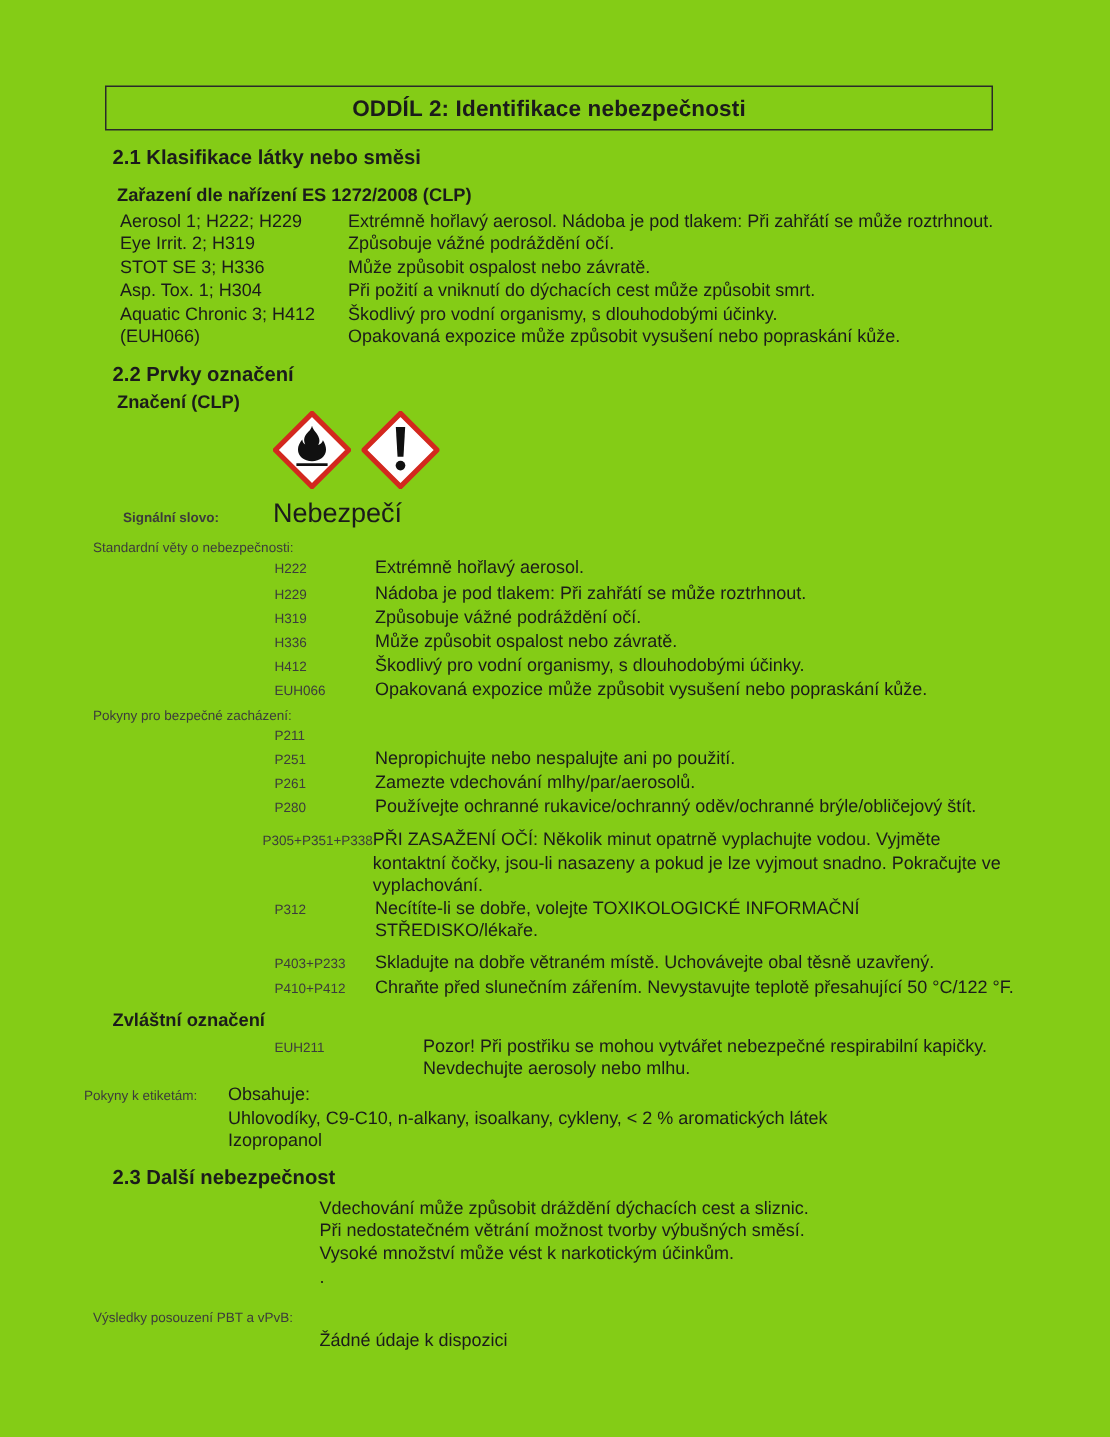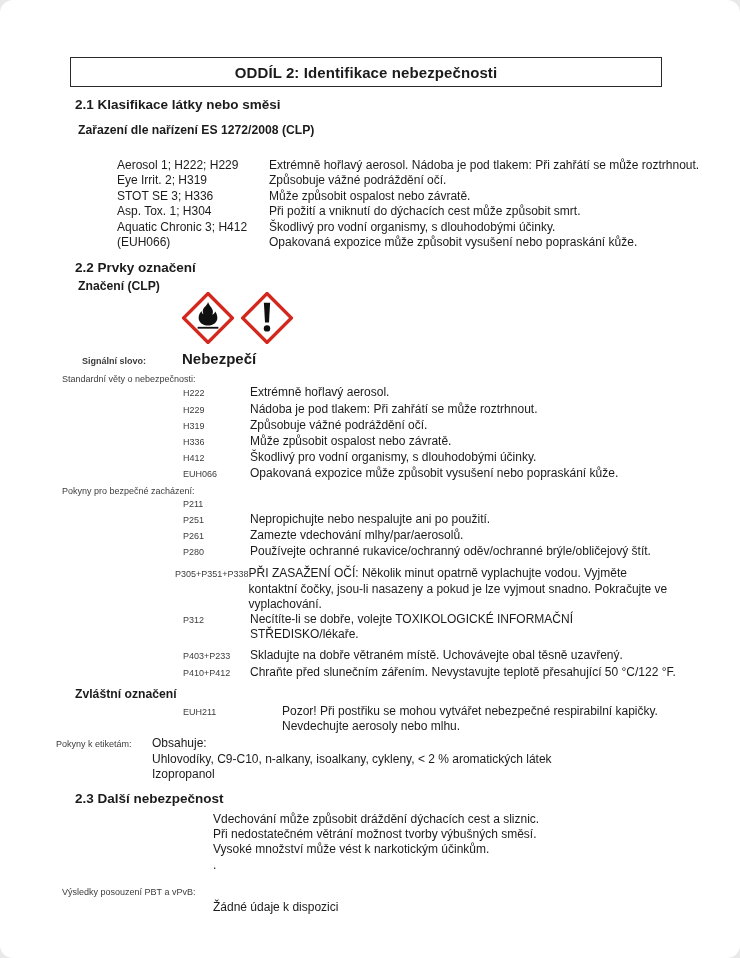--- a/index.html
+++ b/index.html
@@ -1,47 +1,46 @@
 <!DOCTYPE html>
 <html lang="cs"><head>
 <meta charset="utf-8">
 <style>
   html,body{margin:0;padding:0;}
   body{background:#e9e9e9;}
   .page{
     position:relative;
     width:740px;height:958px;
     margin:0 auto;
-    background:#ffffff;
+    background:#84cc16;
     color:#1b1b1b;
     font-family:"Liberation Sans","DejaVu Sans",sans-serif;
     overflow:hidden;
     box-sizing:border-box;
-    border-radius:13px;
   }
   .titlebox{
     margin:57px 0 0 70px;
     width:592px;height:30px;
     border:1px solid #2a2a2a;
     box-sizing:border-box;
     display:flex;align-items:center;justify-content:center;
   }
   .titlebox .t{font-size:15px;font-weight:bold;letter-spacing:.1px;}
   .h-section{margin:10px 0 0 75px;font-size:13.5px;font-weight:bold;line-height:16px;}
   .h-sub{margin:10px 0 0 78px;font-size:12.2px;font-weight:bold;line-height:15px;}
   .crow{display:flex;align-items:baseline;padding-left:80px;line-height:15.4px;font-size:12px;}
   .crow .clabel{width:152px;flex-shrink:0;}
   .crow .ctext{width:478px;}
-  .rows{margin-top:20px;padding-left:37px;}
+  .rows{margin-top:2px;}
   .picto-row{margin:-2px 0 0 182px;display:flex;gap:7px;height:52px;}
   .picto{width:52px;height:52px;display:block;}
   .slabel{margin:7px 0 0 62px;font-size:9px;color:#3c3c3c;line-height:11px;}
   .sig-row{display:flex;align-items:baseline;padding-left:82px;margin-top:6px;}
   .sig-row .slbl{width:100px;flex-shrink:0;font-size:9px;color:#3c3c3c;font-weight:bold;}
-  .sig-row .sword{font-size:15px;font-weight:bold;}
+  .sig-row .sword{font-size:18px;font-weight:normal;}
   .srow{display:flex;align-items:baseline;padding-left:183px;font-size:12px;line-height:15.2px;}
   .srow .code{min-width:67px;flex-shrink:0;font-size:9px;color:#3c3c3c;}
   .srow.pull .code{margin-left:-8px;}
   .srow .stxt{width:430px;}
   .gap{margin-top:6px;}
   .etik-row{display:flex;align-items:baseline;padding-left:56px;margin-top:2px;}
   .etik-row .slbl{width:96px;flex-shrink:0;font-size:9px;color:#3c3c3c;}
   .etik-row .econtent{font-size:12px;line-height:15.4px;width:540px;}
   .body23{padding-left:213px;font-size:12px;line-height:15.4px;margin-top:5px;width:470px;}
   .pbt-text{padding-left:213px;font-size:12px;line-height:15px;margin-top:2px;}

